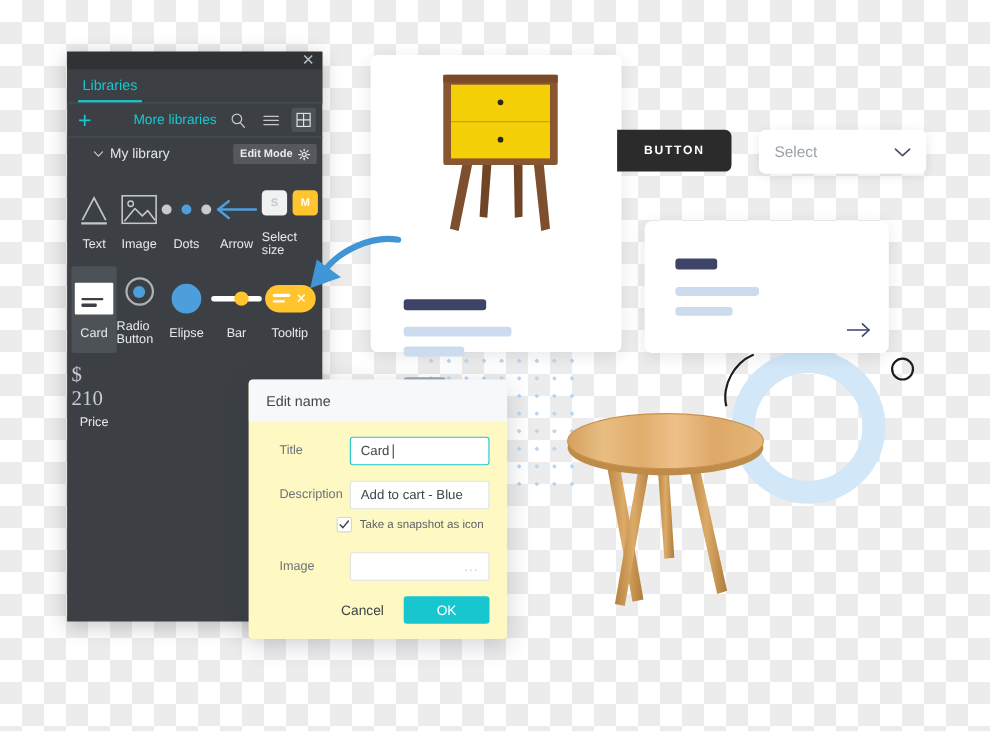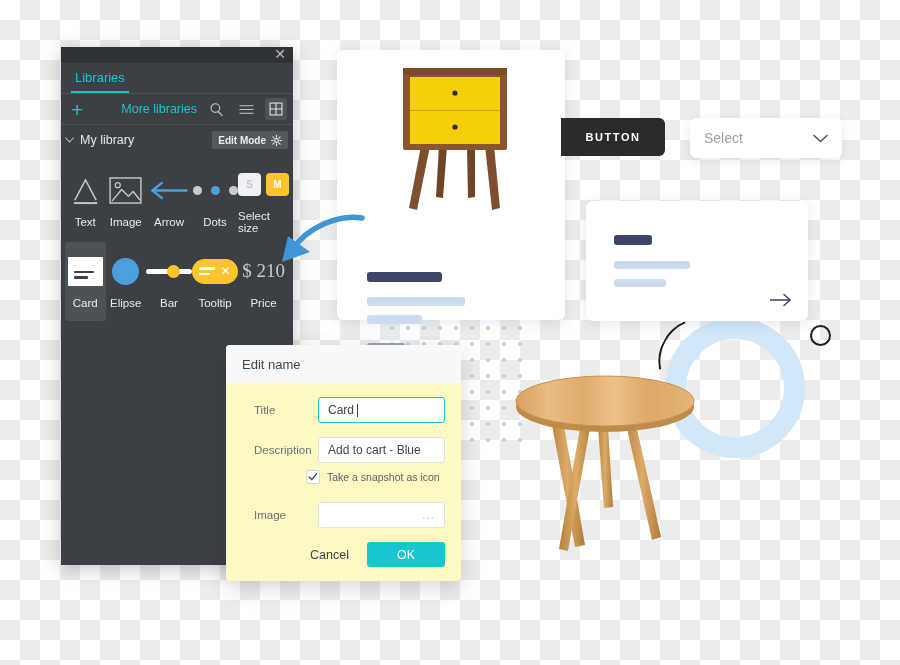--- a/index.html
+++ b/index.html
@@ -147,21 +147,21 @@
     border-bottom: 1px solid #4b5055;
   }
   #lib-plus { color: #18c6cf; font-size: 21px; line-height: 21px; cursor: pointer; font-weight: 300; }
   #lib-more { color: #18c6cf; font-size: 12.5px; font-weight: normal; margin-left: auto; cursor: pointer; }
   .tb-icon { width: 22px; height: 22px; display:flex; align-items:center; justify-content:center; cursor: pointer; border-radius: 2px; }
   .tb-icon.active { background: #4d5257; }
 
   #lib-subbar {
     height: 30px;
     display: flex; align-items: center;
-    padding: 0 5px 0 4px; gap: 6px;
+    padding: 0 5px 0 24px; gap: 6px;
   }
   #lib-caret { width: 9px; height: 6px; }
   #lib-myname { color: #e4e7ea; font-size: 12.5px; }
   #edit-mode-btn {
     margin-left: auto;
     background: #55595e; color: #e9ecef;
     font-size: 10px; font-weight: bold;
     border-radius: 2px;
     height: 18px; padding: 0 6px;
     display: flex; align-items: center; gap: 5px;
@@ -446,56 +446,64 @@
         <svg viewBox="0 0 34 28" width="33" height="27">
           <rect x="1" y="1" width="32" height="26" fill="none" stroke="#c3c7cb" stroke-width="1.5"></rect>
           <circle cx="9" cy="8.5" r="2.6" fill="none" stroke="#c3c7cb" stroke-width="1.3"></circle>
           <polyline points="3,25 13,13 20,20 25,15 32,24" fill="none" stroke="#c3c7cb" stroke-width="1.5" stroke-linejoin="round"></polyline>
         </svg>
       </span>
       <span class="lib-label">Image</span>
     </div>
 
     <div class="lib-item">
+      <span class="lib-art dots-art">
+        <i class="dot"></i>
+          <i class="dot on"></i>
+          <i class="dot"></i>
+      </span>
+      <span class="lib-label">Dots</span>
+    </div>
+
+    <div class="lib-item">
       <span class="lib-art">
         <svg viewBox="0 0 40 20" width="39" height="19">
           <line x1="2" y1="10" x2="38" y2="10" stroke="#4d9fdb" stroke-width="2.4" stroke-linecap="round"></line>
           <polyline points="12,2 2,10 12,18" fill="none" stroke="#4d9fdb" stroke-width="2.4" stroke-linecap="round" stroke-linejoin="round"></polyline>
         </svg>
       </span>
       <span class="lib-label">Arrow</span>
     </div>
 
     <div class="lib-item">
-      <span class="lib-art dots-art">
-        <i class="dot"></i>
-          <i class="dot on"></i>
-          <i class="dot"></i>
-      </span>
-      <span class="lib-label">Dots</span>
-    </div>
-
-    <div class="lib-item">
       <span class="lib-art size-art">
         <span class="size-chip s">S</span>
         <span class="size-chip m">M</span>
       </span>
       <span class="lib-label">Select size</span>
     </div>
 
     <div class="lib-item selected">
       <span class="lib-art">
         <span class="card-art">
             <i class="w1"></i>
             <i class="w2"></i>
           </span>
       </span>
       <span class="lib-label">Card</span>
     </div>
 
+    <div class="lib-item">
+      <span class="lib-art">
+        <span class="radio-art">
+            <span></span>
+          </span>
+      </span>
+      <span class="lib-label">Radio Button</span>
+    </div>
 
     <div class="lib-item">
       <span class="lib-art">
         <span class="elipse-art"></span>
       </span>
       <span class="lib-label">Elipse</span>
     </div>
 
     <div class="lib-item">
       <span class="lib-art">

